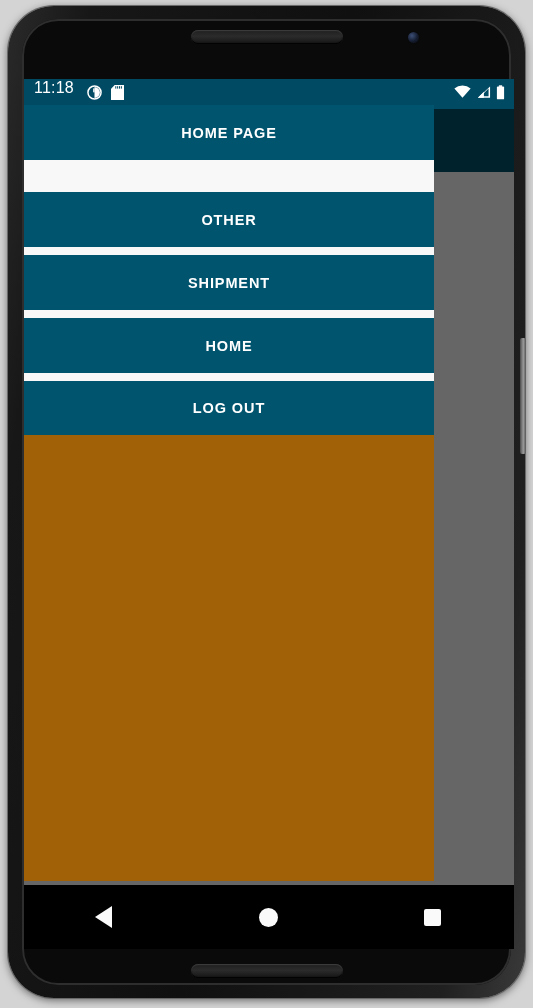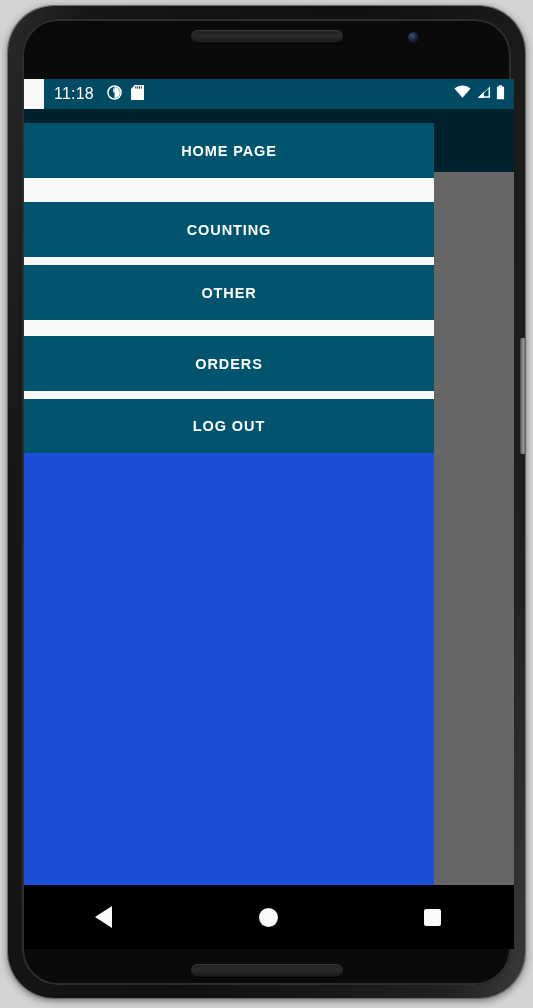--- a/index.html
+++ b/index.html
@@ -82,24 +82,22 @@
     overflow: hidden;
     background: #f8f8f8;
   }
 
   
   #status-bar {
     position: relative;
     height: 30px;
     background: #014A63;
     display: flex;
-    align-items: center;
     padding: 0 9px 0 10px;
     box-sizing: border-box;
-    margin-left: 20px;
   }
   #status-clock {
     color: #ffffff;
     font-size: 16px;
     letter-spacing: 0.2px;
     font-weight: 400;
   }
   .status-left-icons { display: flex; align-items: center; gap: 9px; margin-left: 13px; }
   .status-right-icons { display: flex; align-items: center; gap: 5px; margin-left: auto; }
 
@@ -131,24 +129,24 @@
     position: absolute;
     left: 0; top: 93px;
     width: 490px;
     height: 713px;
     background: rgba(0,0,0,0.60);
   }
 
   
   #drawer {
     position: absolute;
-    left: 0; top: 44px;
+    left: 0; top: 26px;
     width: 410px;
     height: 776px;
-    background: #1d4ed8;
+    background: #a16207;
     overflow: hidden;
   }
   .drawer-item {
     width: 410px;
     height: 55px;
     background: #01546E;
     color: #ffffff;
     display: flex;
     align-items: center;
     justify-content: center;
@@ -259,31 +257,31 @@
     </span>
   </div>
 
   <div id="drawer">
     <div class="drawer-item">
       <span>HOME PAGE</span>
     </div>
     <div class="drawer-gap"></div>
     <div class="drawer-gap"></div>
     <div class="drawer-gap"></div>
-    <div class="drawer-item">
-      <span>COUNTING</span>
-    </div>
     <div class="drawer-gap"></div>
     <div class="drawer-item">
       <span>OTHER</span>
     </div>
     <div class="drawer-gap"></div>
-    <div class="drawer-gap"></div>
-    <div class="drawer-item">
-      <span>ORDERS</span>
+    <div class="drawer-item">
+      <span>SHIPMENT</span>
+    </div>
+    <div class="drawer-gap"></div>
+    <div class="drawer-item">
+      <span>HOME</span>
     </div>
     <div class="drawer-gap"></div>
     <div class="drawer-item logout">
       <span>LOG OUT</span>
     </div>
   </div>
 
 </div>
 
 <div id="nav-bar">

